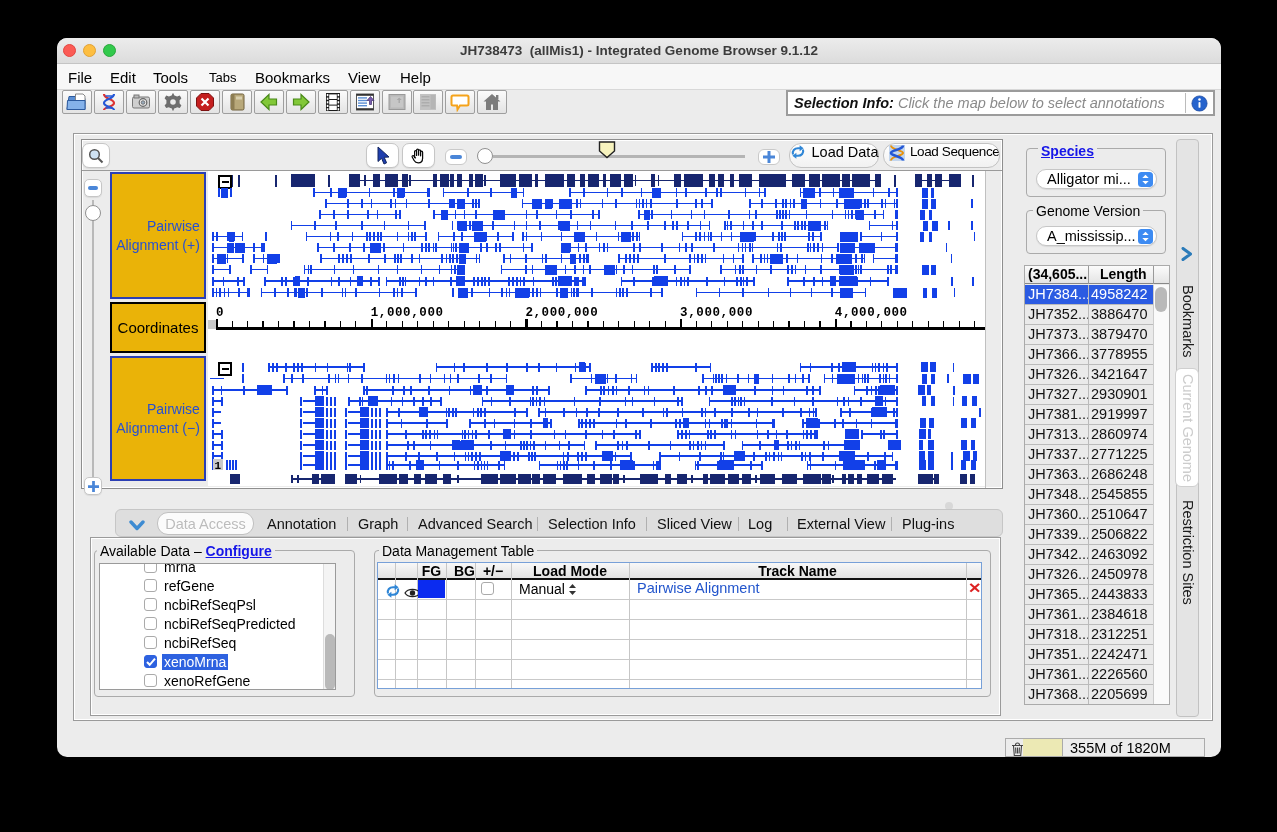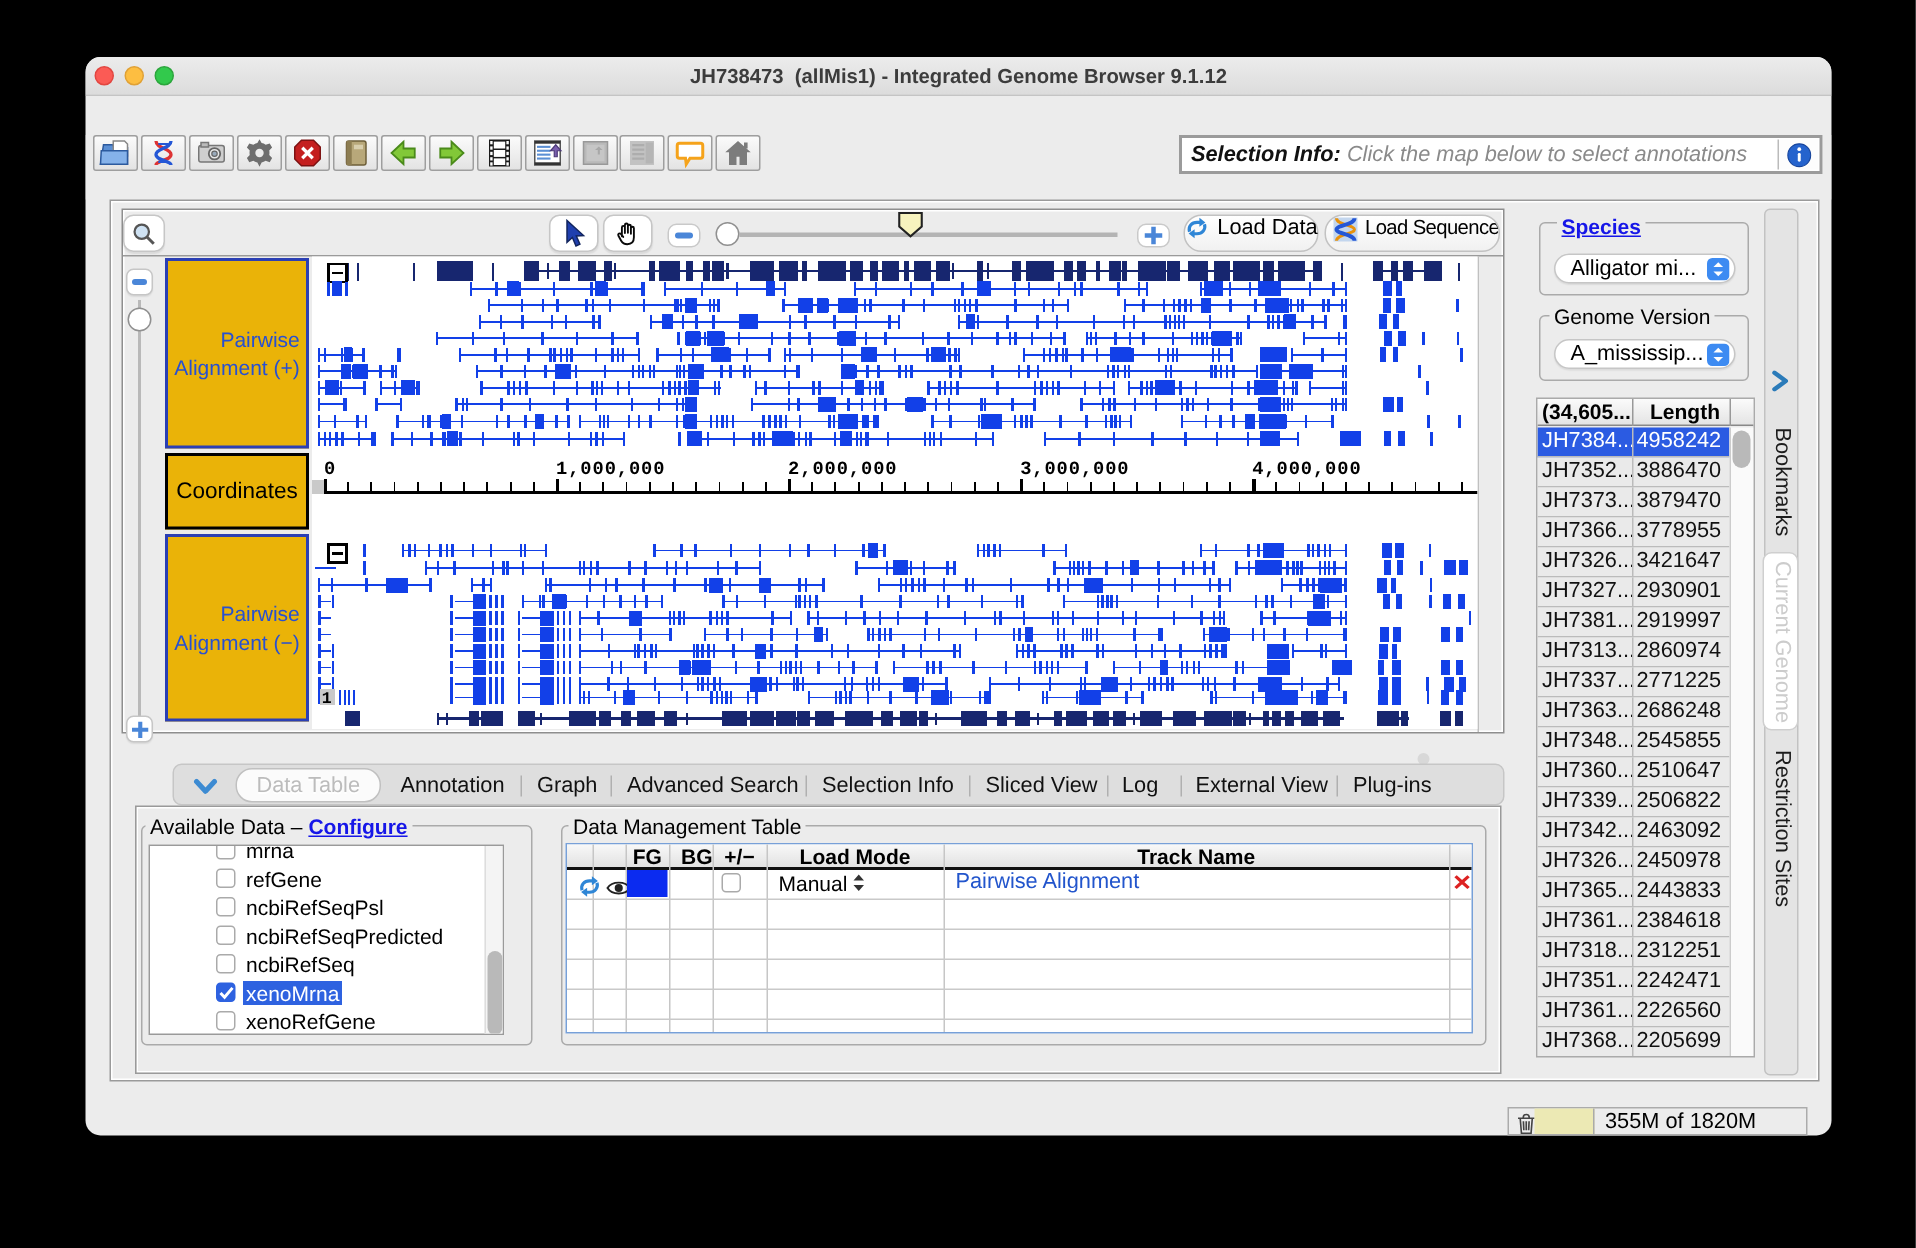--- a/index.html
+++ b/index.html
@@ -59,20 +59,29 @@
 .statusbox { position:absolute; left:948px; top:700px; width:200px; height:19px; background:#ececec;
   border:1px solid #ababab; }
 
 </style></head><body>
 <div class="win">
 <div class="titlebar">
 <div class="light" style="left:6px;background:#fb5b55;border:0.5px solid #e24640"></div>
 <div class="light" style="left:26px;background:#fdbe41;border:0.5px solid #e0a135"></div>
 <div class="light" style="left:46px;background:#32c94c;border:0.5px solid #2ba63c"></div>
 <div class="title">JH738473&nbsp; (allMis1) - Integrated Genome Browser 9.1.12</div>
+</div>
+<div class="menubar">
+<div class="menuitem" style="left:11px;font-size:15px">File</div>
+<div class="menuitem" style="left:53px;font-size:15px">Edit</div>
+<div class="menuitem" style="left:96px;font-size:15px">Tools</div>
+<div class="menuitem" style="left:152px;font-size:13px">Tabs</div>
+<div class="menuitem" style="left:198px;font-size:15px">Bookmarks</div>
+<div class="menuitem" style="left:291px;font-size:15px">View</div>
+<div class="menuitem" style="left:343px;font-size:15px">Help</div>
 </div>
 <div class="toolbar">
 <div class="tbtn" style="left:5px">
         <svg width="22" height="22" viewBox="0 0 22 22">
           <path d="M3 5.5 h6 l1.5 2 h8.5 v11 h-18 z" fill="#5b8fd4" stroke="#2c5a9e" stroke-width="1"></path>
           <path d="M9.5 3 h7.5 l2 2 v8 h-9.5 z" fill="#fff" stroke="#888" stroke-width="1"></path>
           <path d="M1.5 9.5 h17.5 v9 h-18 z" fill="#85b2ea" stroke="#2c5a9e" stroke-width="1"></path>
         </svg>
       </div>
 <div class="tbtn" style="left:37px">
@@ -1758,21 +1767,21 @@
 <rect x="752" y="303" width="7" height="10" fill="#17266F"></rect>
 <rect x="762" y="303" width="5" height="10" fill="#17266F"></rect>
 </svg>
       </div>
 </div>
 <div class="abs" style="left:888px;top:464px;width:8px;height:8px;border-radius:50%;background:#d8d8d8"></div>
 <div class="tabstrip">
 <div class="abs" style="left:13px;top:8px"><svg width="16" height="12" viewBox="0 0 16 12">
           <path d="M2 2 L8 8.5 L14 2" stroke="#3d8bd2" stroke-width="3.4" fill="none" stroke-linecap="round" stroke-linejoin="round"></path>
         </svg></div>
-<div class="dapill">Data Table</div>
+<div class="dapill">Data Access</div>
 <div class="tab" style="left:151px">Annotation</div>
 <div class="tab" style="left:242px">Graph</div>
 <div class="tab" style="left:302px">Advanced Search</div>
 <div class="tab" style="left:432px">Selection Info</div>
 <div class="tab" style="left:541px">Sliced View</div>
 <div class="tab" style="left:632px">Log</div>
 <div class="tab" style="left:681px">External View</div>
 <div class="tab" style="left:786px">Plug-ins</div>
 <div class="tabsep" style="left:231px"></div>
 <div class="tabsep" style="left:291px"></div>

